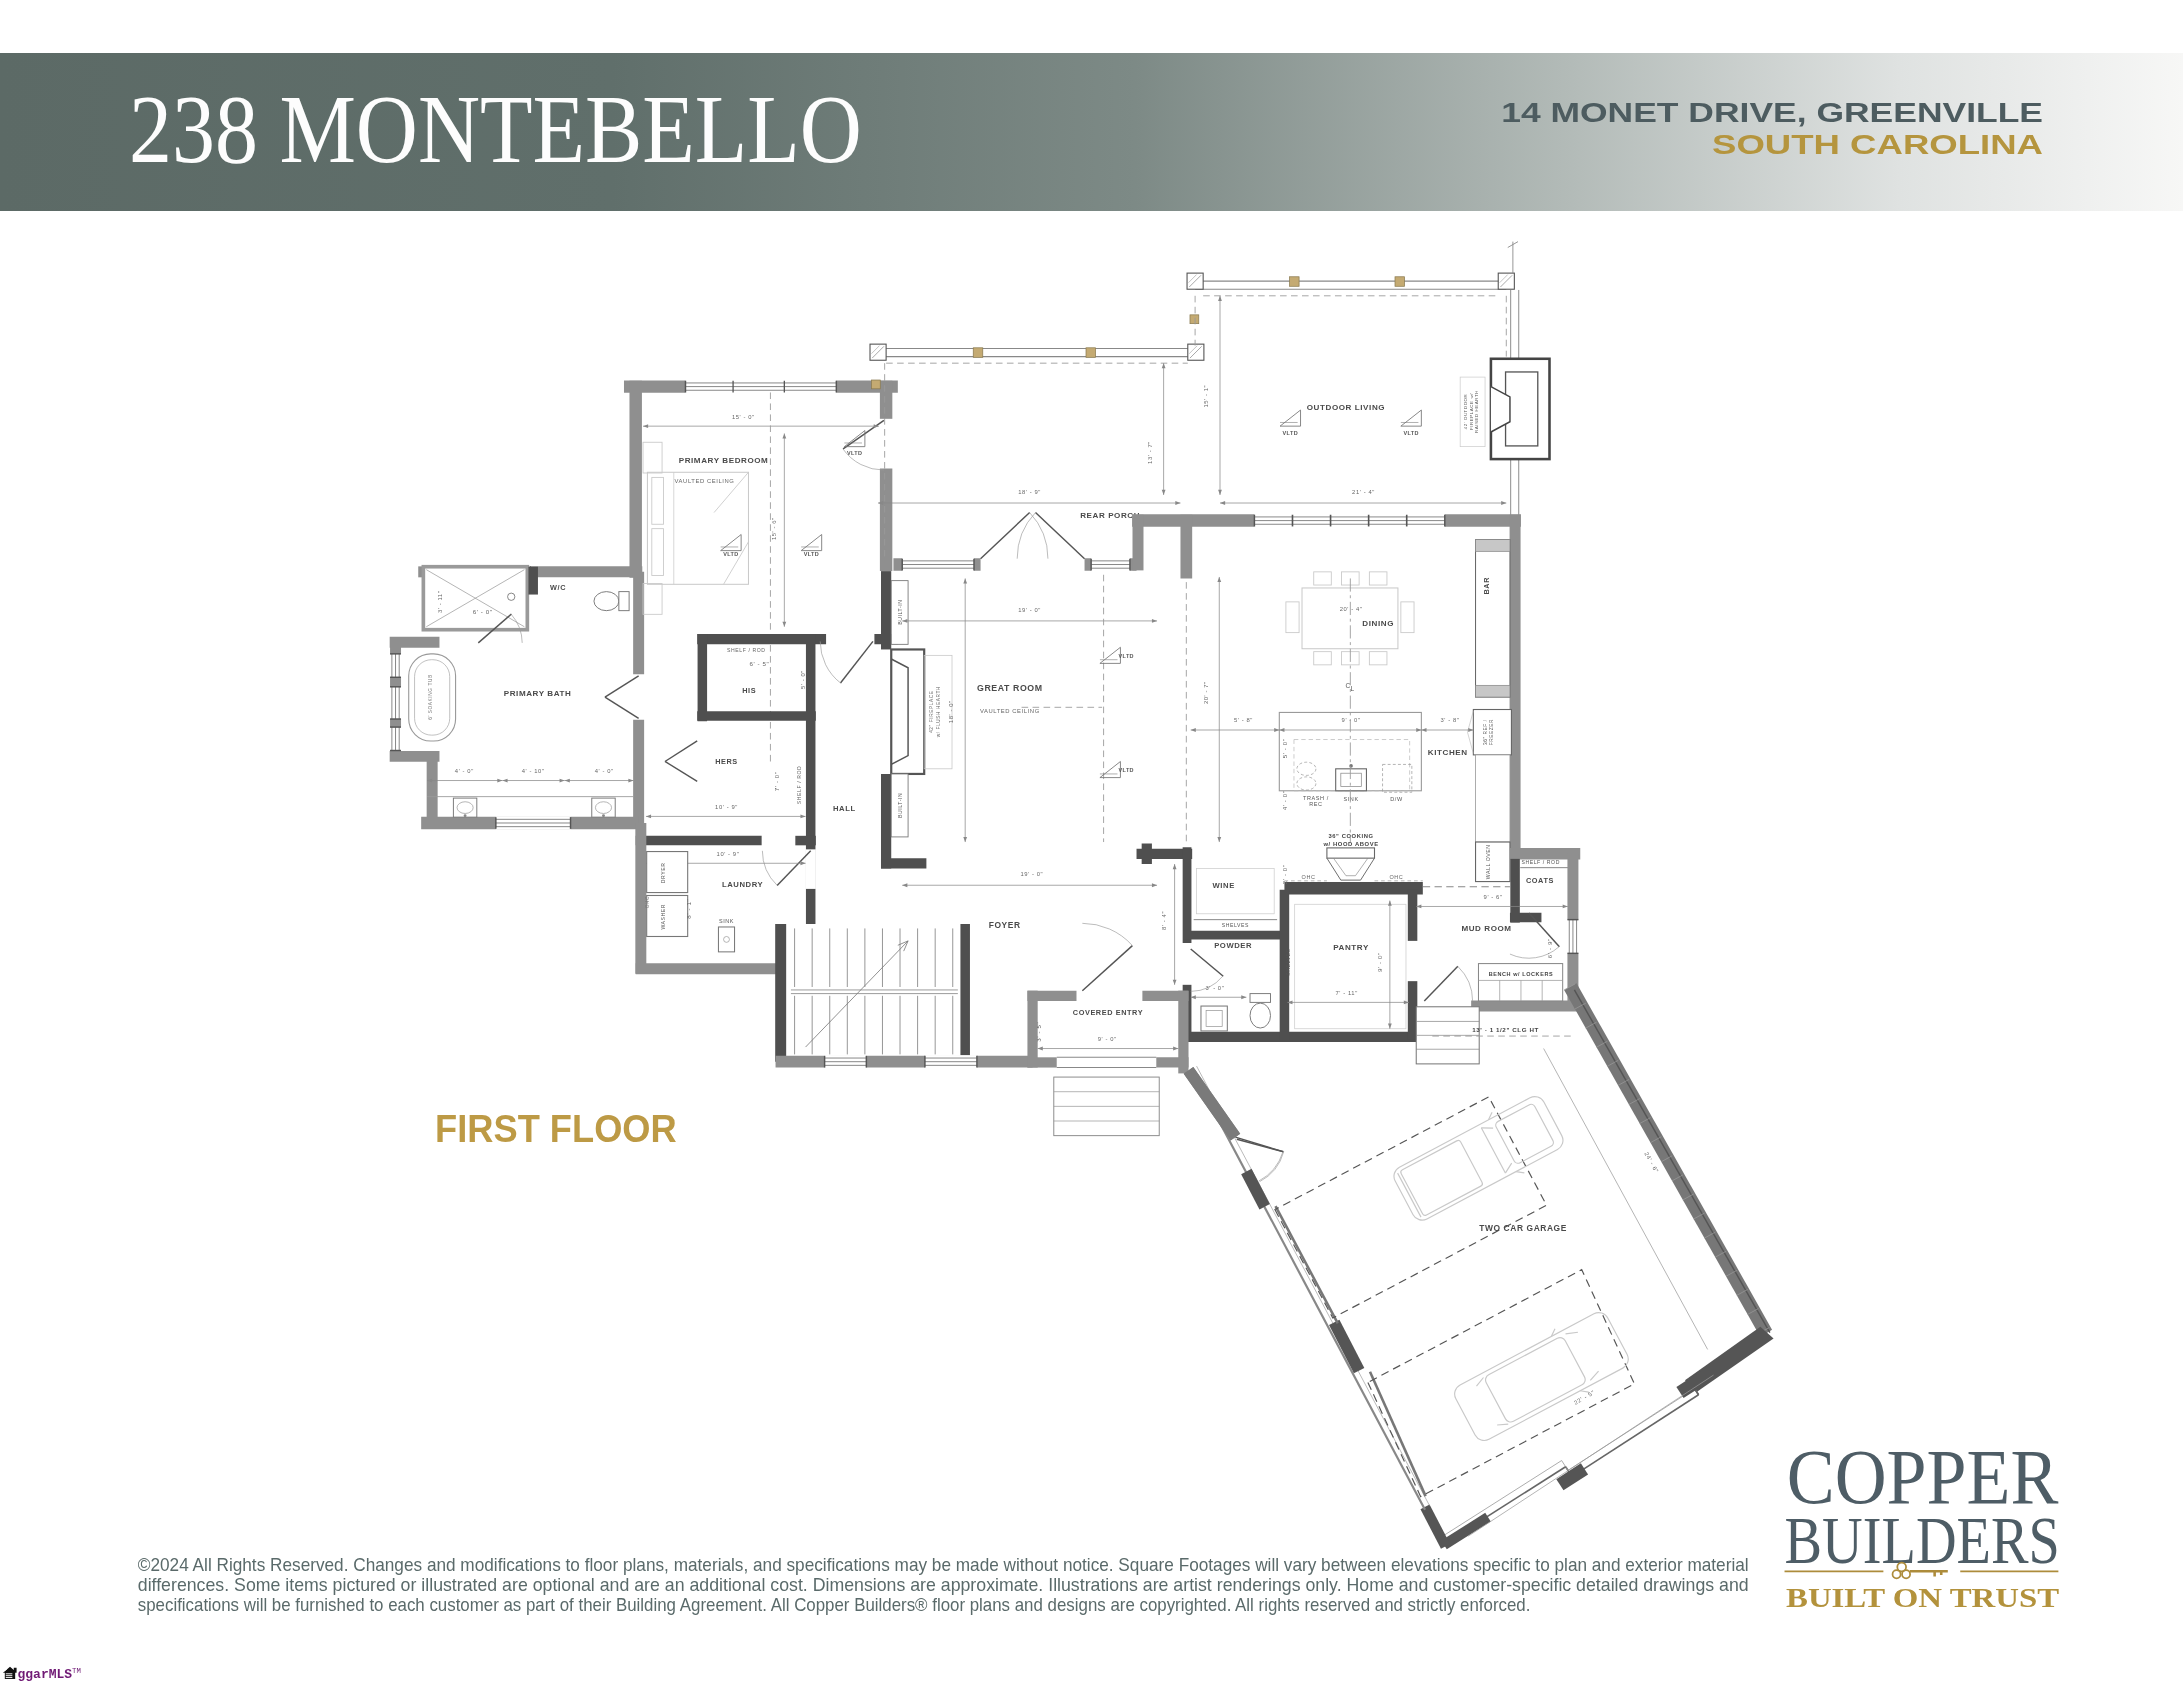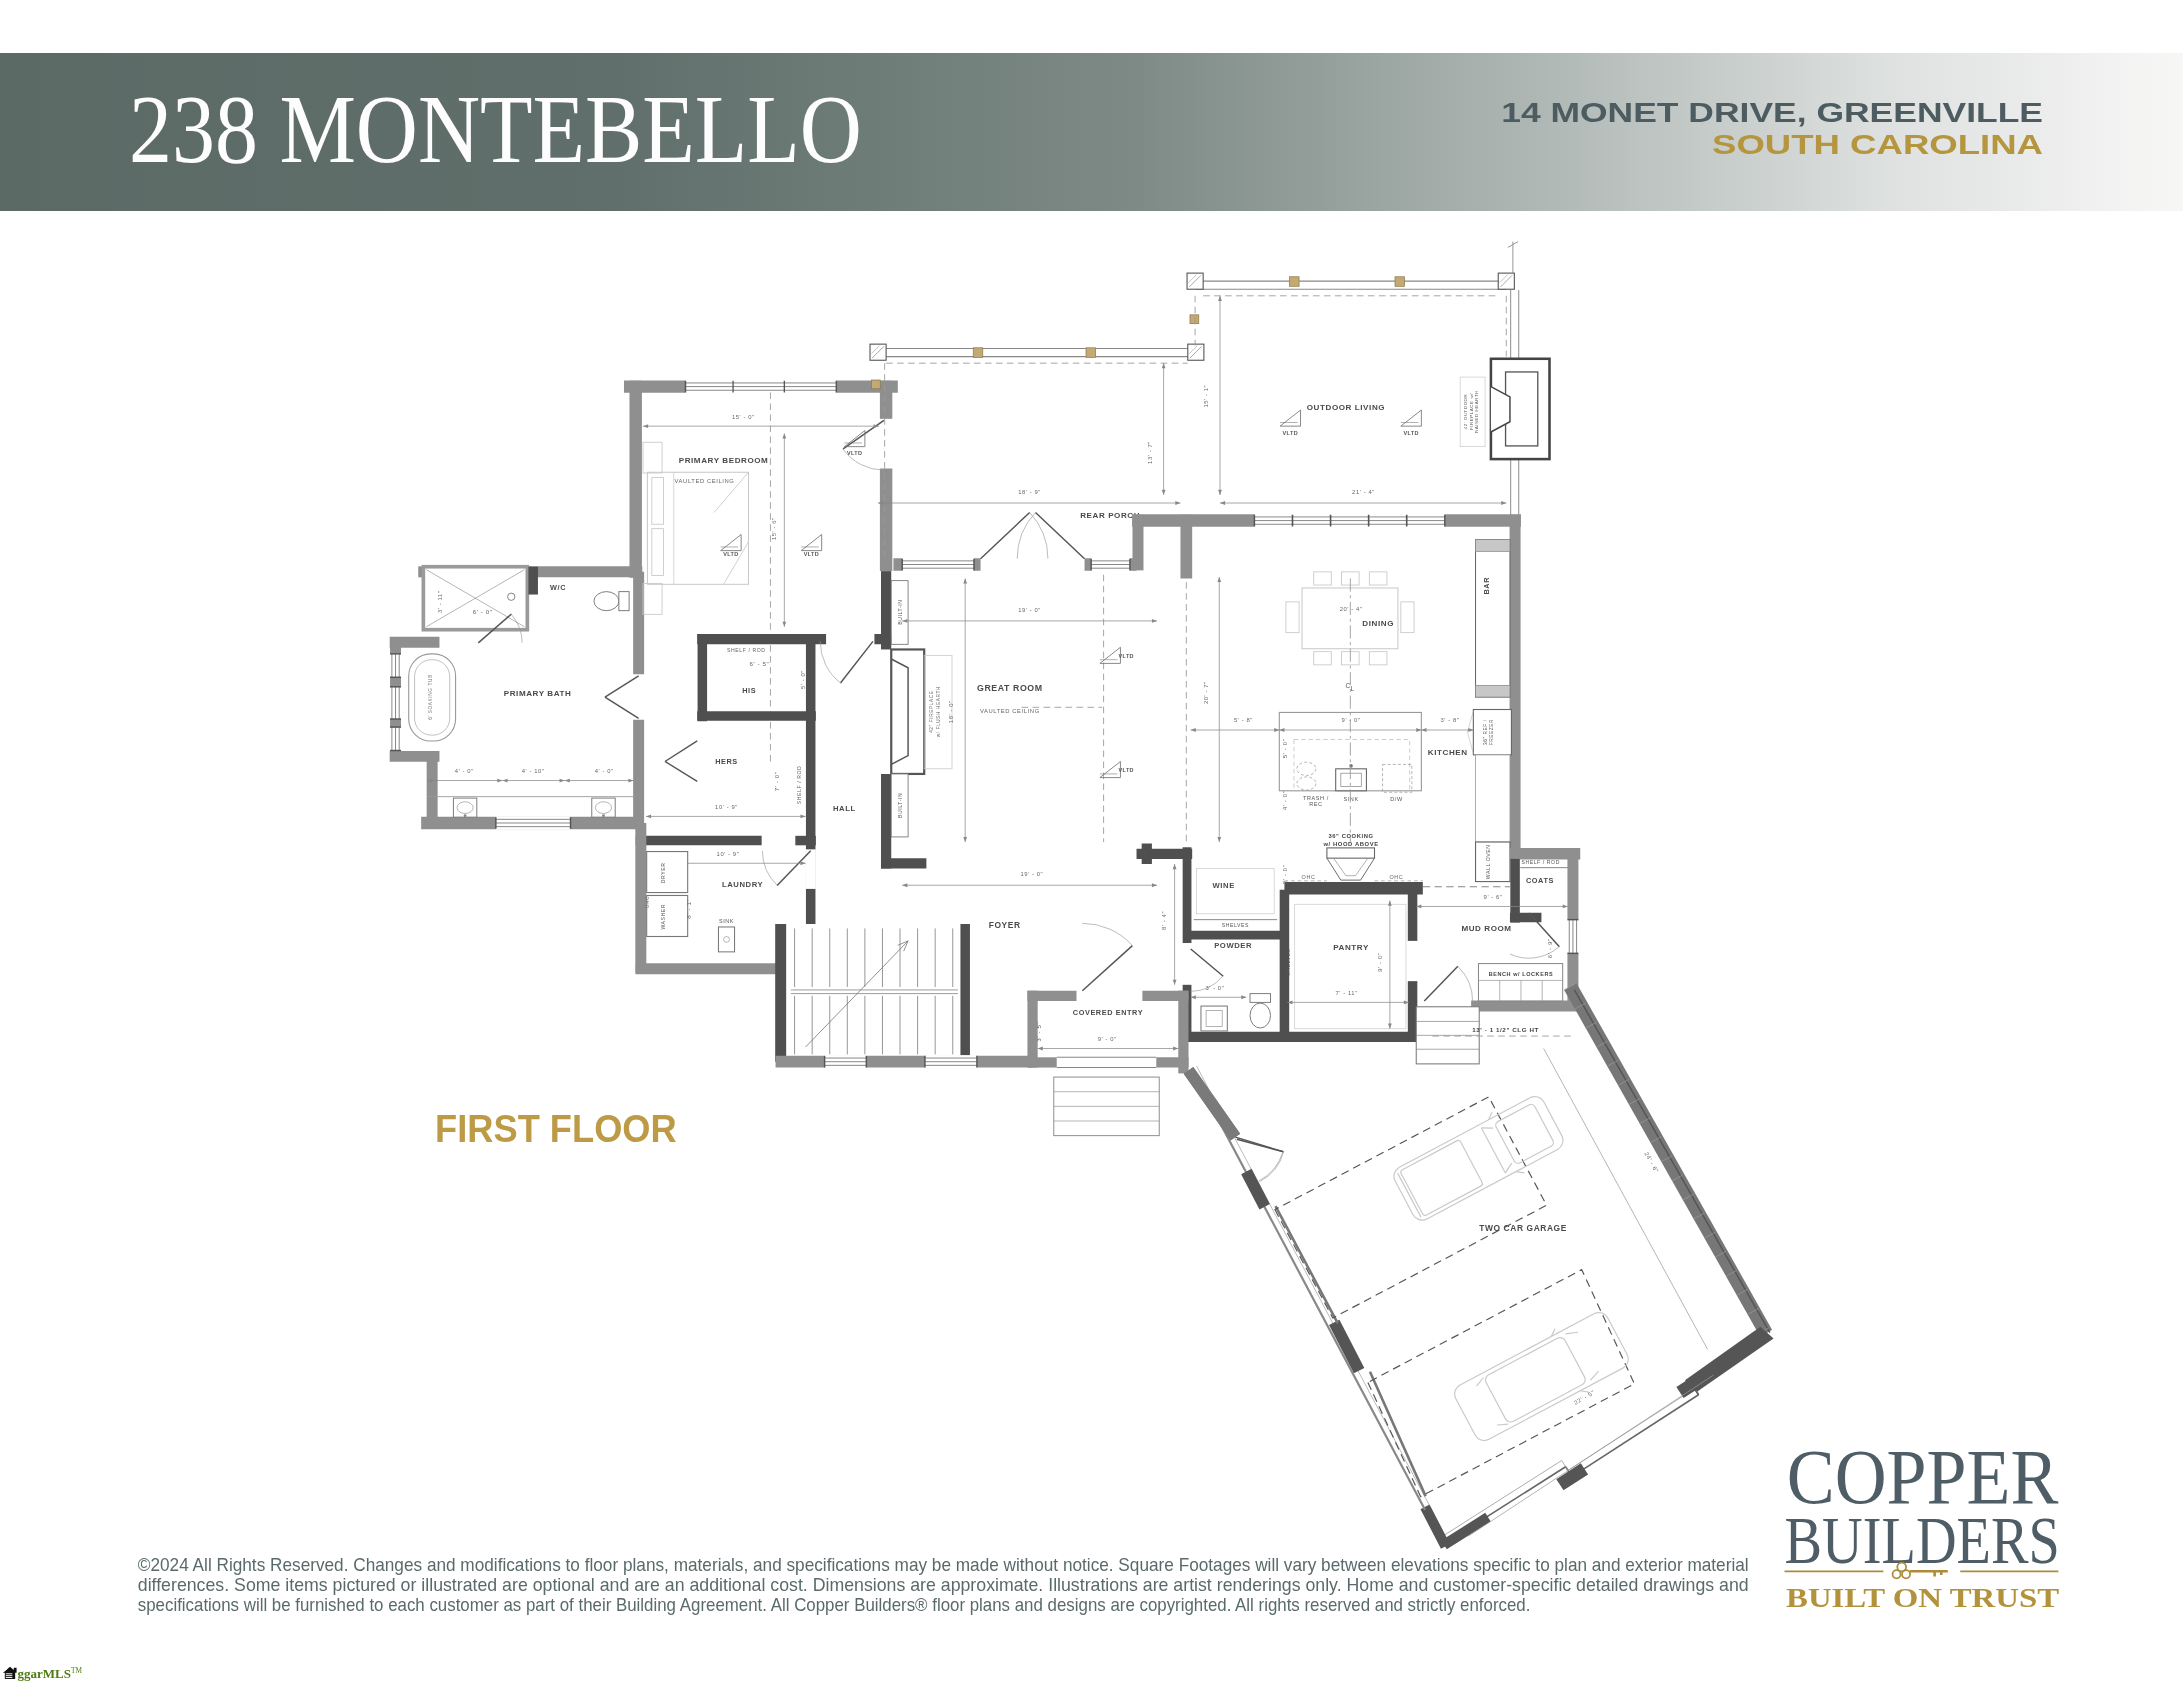--- a/index.html
+++ b/index.html
@@ -604,20 +604,20 @@
 <line x1="2437" y1="2146" x2="2572" y2="2146" stroke="#ad8c3b" stroke-width="2.5"></line>
 <line x1="2677" y1="2146" x2="2811" y2="2146" stroke="#ad8c3b" stroke-width="2.5"></line>
 <g stroke="#ad8c3b" fill="none">
       <circle cx="2597" cy="2140" r="6" stroke-width="2.4"></circle>
       <circle cx="2590" cy="2150" r="5.5" stroke-width="2.4"></circle>
       <circle cx="2603" cy="2150" r="5.5" stroke-width="2.4"></circle>
       <line x1="2608" y1="2146" x2="2660" y2="2146" stroke-width="3.5"></line>
       <path d="M 2642 2146 l 0 7 m 9 -7 l 0 5" stroke-width="3.5"></path>
     </g>
 </svg>
-<div class="abs" style="left:1.5px;top:1665px;font-family:Liberation Serif, serif;color:#4d7c0f;font-size:13px">
+<div class="abs" style="left:1.5px;top:1665px;font-family:Liberation Mono, monospace;color:#701a75;font-size:13px">
   <svg width="16" height="17.6" viewBox="0 0 34 36" style="vertical-align:-5.1px">
       <path d="M2 16 L17 3 L25 10 L25 5 L31 5 L31 16 L28 16 L28 29 L6 29 L6 16 Z" fill="#111"></path>
       <path d="M8 18 h14 M8 22 h14 M8 26 h14" stroke="#fff" stroke-width="2"></path>
       <path d="M5 12 l6 -5" stroke="#fff" stroke-width="2"></path>
     </svg><span style="font-weight:bold">ggarMLS</span><span style="font-size:7.3px;vertical-align:4.4px">TM</span>
 </div>
 
 
 </body></html>

